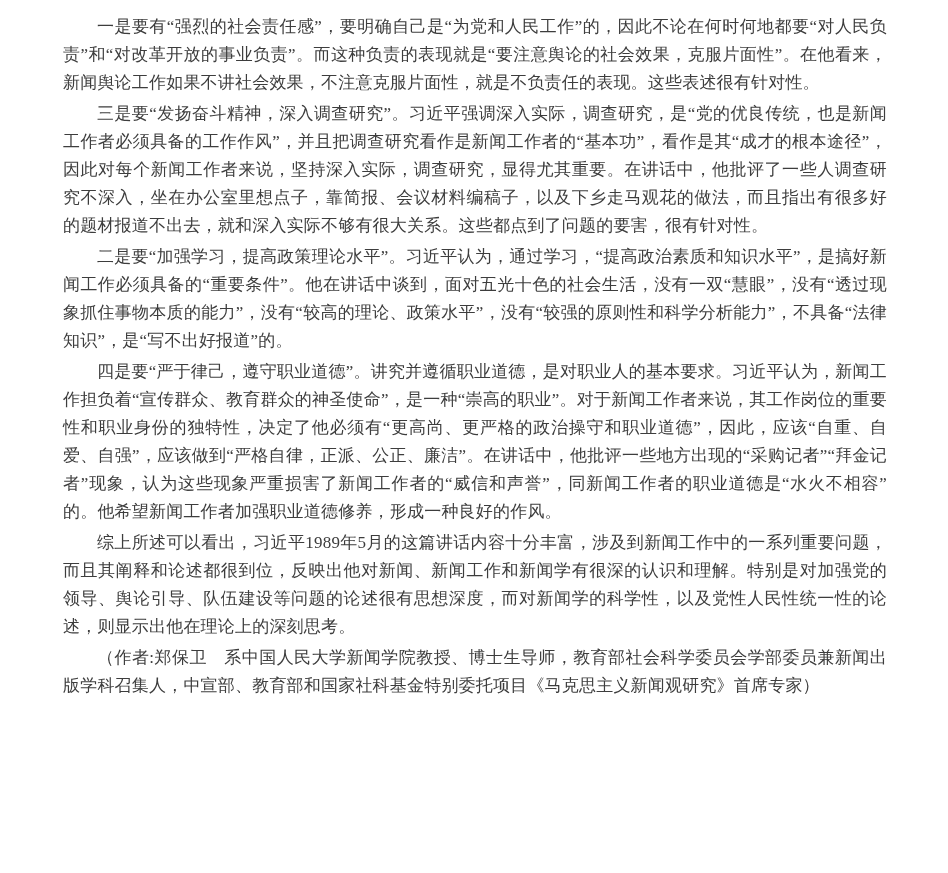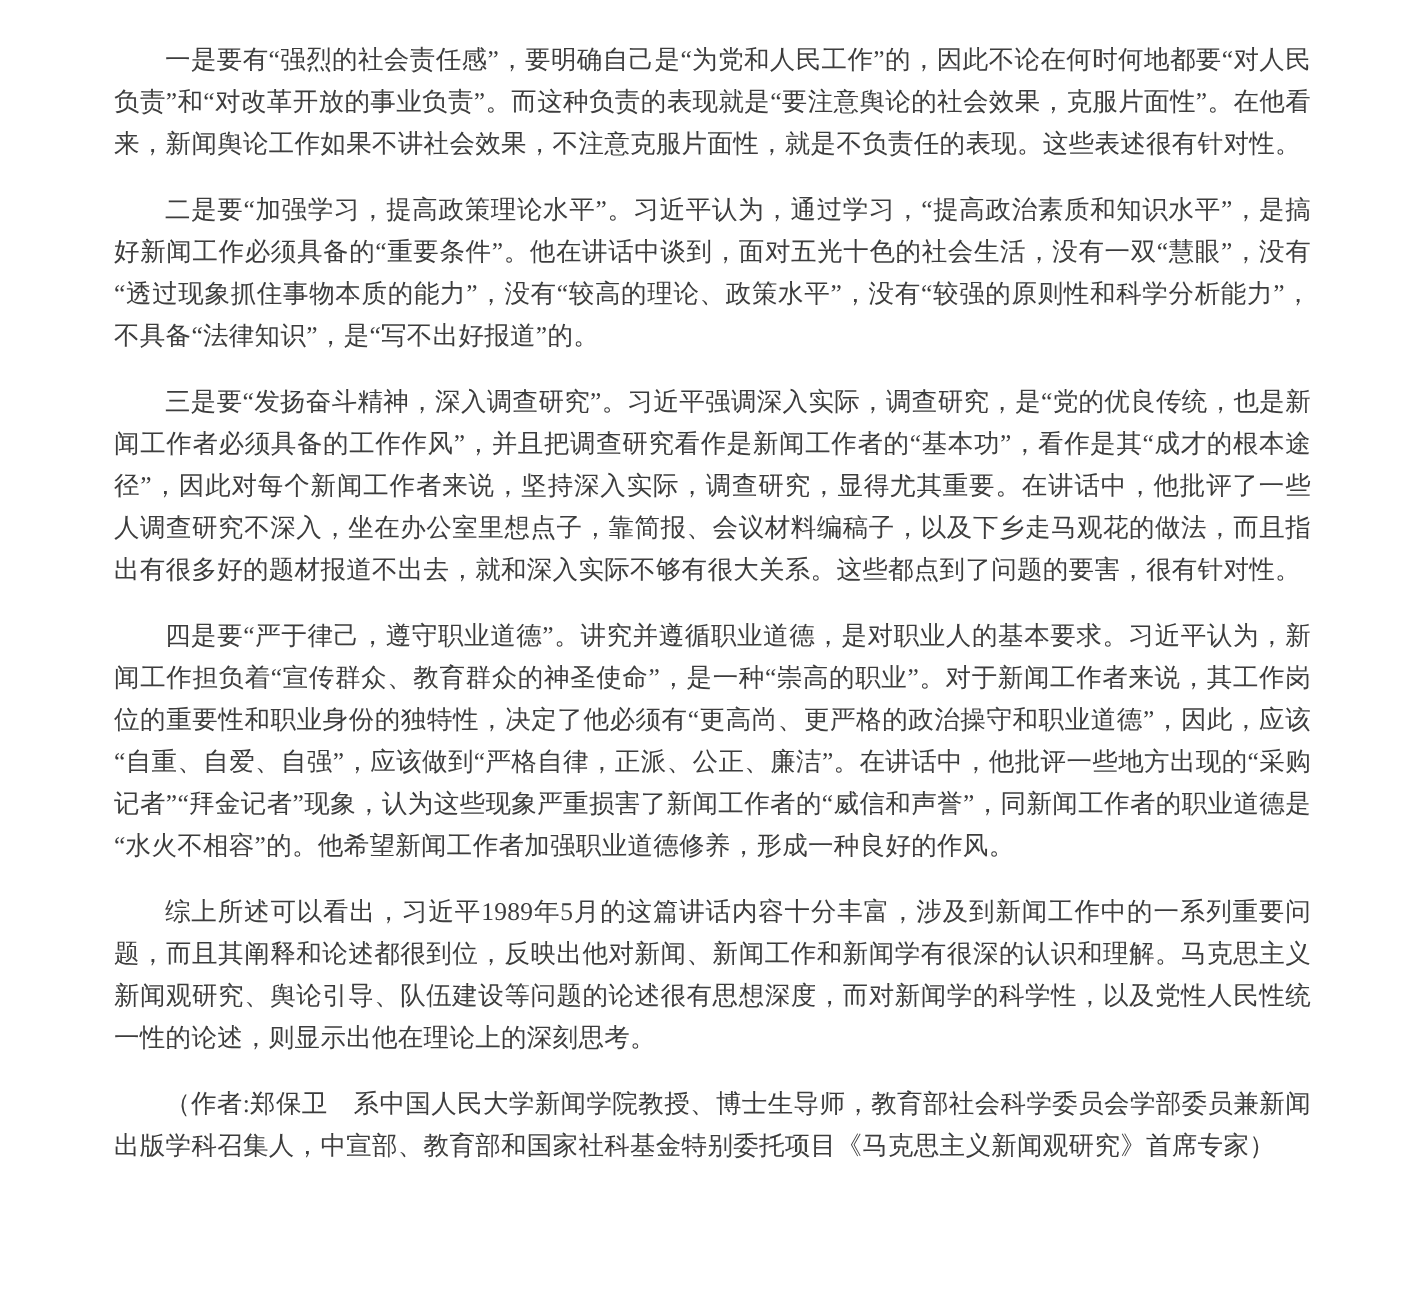--- a/index.html
+++ b/index.html
@@ -9,36 +9,36 @@
   }
   .page {
     width: 948px;
     height: 873px;
     box-sizing: border-box;
     padding: 10px 58px 0 60px;
     background: var(--page-bg, #ffffff);
     overflow: hidden;
   }
   .article-body p.para {
-    margin: 16px;
+    margin: 3px;
     padding: 0;
     font-family: "Liberation Serif", "DejaVu Serif", serif;
     font-size: 17px;
     line-height: 28px;
     color: var(--text-color, #3d3d3d);
     text-align: justify;
     text-indent: 2em;
     letter-spacing: 0.2px;
   }
 </style>
 </head>
 <body style="--text-color: #3d3d3d; --page-bg: #ffffff;">
 
 <div class="page">
   <div class="article-body">
       <p class="para">一是要有“强烈的社会责任感”，要明确自己是“为党和人民工作”的，因此不论在何时何地都要“对人民负责”和“对改革开放的事业负责”。而这种负责的表现就是“要注意舆论的社会效果，克服片面性”。在他看来，新闻舆论工作如果不讲社会效果，不注意克服片面性，就是不负责任的表现。这些表述很有针对性。</p>
+      <p class="para">三是要“发扬奋斗精神，深入调查研究”。习近平强调深入实际，调查研究，是“党的优良传统，也是新闻工作者必须具备的工作作风”，并且把调查研究看作是新闻工作者的“基本功”，看作是其“成才的根本途径”，因此对每个新闻工作者来说，坚持深入实际，调查研究，显得尤其重要。在讲话中，他批评了一些人调查研究不深入，坐在办公室里想点子，靠简报、会议材料编稿子，以及下乡走马观花的做法，而且指出有很多好的题材报道不出去，就和深入实际不够有很大关系。这些都点到了问题的要害，很有针对性。</p>
       <p class="para">二是要“加强学习，提高政策理论水平”。习近平认为，通过学习，“提高政治素质和知识水平”，是搞好新闻工作必须具备的“重要条件”。他在讲话中谈到，面对五光十色的社会生活，没有一双“慧眼”，没有“透过现象抓住事物本质的能力”，没有“较高的理论、政策水平”，没有“较强的原则性和科学分析能力”，不具备“法律知识”，是“写不出好报道”的。</p>
-      <p class="para">三是要“发扬奋斗精神，深入调查研究”。习近平强调深入实际，调查研究，是“党的优良传统，也是新闻工作者必须具备的工作作风”，并且把调查研究看作是新闻工作者的“基本功”，看作是其“成才的根本途径”，因此对每个新闻工作者来说，坚持深入实际，调查研究，显得尤其重要。在讲话中，他批评了一些人调查研究不深入，坐在办公室里想点子，靠简报、会议材料编稿子，以及下乡走马观花的做法，而且指出有很多好的题材报道不出去，就和深入实际不够有很大关系。这些都点到了问题的要害，很有针对性。</p>
       <p class="para">四是要“严于律己，遵守职业道德”。讲究并遵循职业道德，是对职业人的基本要求。习近平认为，新闻工作担负着“宣传群众、教育群众的神圣使命”，是一种“崇高的职业”。对于新闻工作者来说，其工作岗位的重要性和职业身份的独特性，决定了他必须有“更高尚、更严格的政治操守和职业道德”，因此，应该“自重、自爱、自强”，应该做到“严格自律，正派、公正、廉洁”。在讲话中，他批评一些地方出现的“采购记者”“拜金记者”现象，认为这些现象严重损害了新闻工作者的“威信和声誉”，同新闻工作者的职业道德是“水火不相容”的。他希望新闻工作者加强职业道德修养，形成一种良好的作风。</p>
-      <p class="para">综上所述可以看出，习近平1989年5月的这篇讲话内容十分丰富，涉及到新闻工作中的一系列重要问题，而且其阐释和论述都很到位，反映出他对新闻、新闻工作和新闻学有很深的认识和理解。马克思主义新闻观研究、舆论引导、队伍建设等问题的论述很有思想深度，而对新闻学的科学性，以及党性人民性统一性的论述，则显示出他在理论上的深刻思考。</p>
+      <p class="para">综上所述可以看出，习近平1989年5月的这篇讲话内容十分丰富，涉及到新闻工作中的一系列重要问题，而且其阐释和论述都很到位，反映出他对新闻、新闻工作和新闻学有很深的认识和理解。特别是对加强党的领导、舆论引导、队伍建设等问题的论述很有思想深度，而对新闻学的科学性，以及党性人民性统一性的论述，则显示出他在理论上的深刻思考。</p>
       <p class="para">（作者:郑保卫　系中国人民大学新闻学院教授、博士生导师，教育部社会科学委员会学部委员兼新闻出版学科召集人，中宣部、教育部和国家社科基金特别委托项目《马克思主义新闻观研究》首席专家）</p>
     </div>
 </div>
 
 </body></html>

